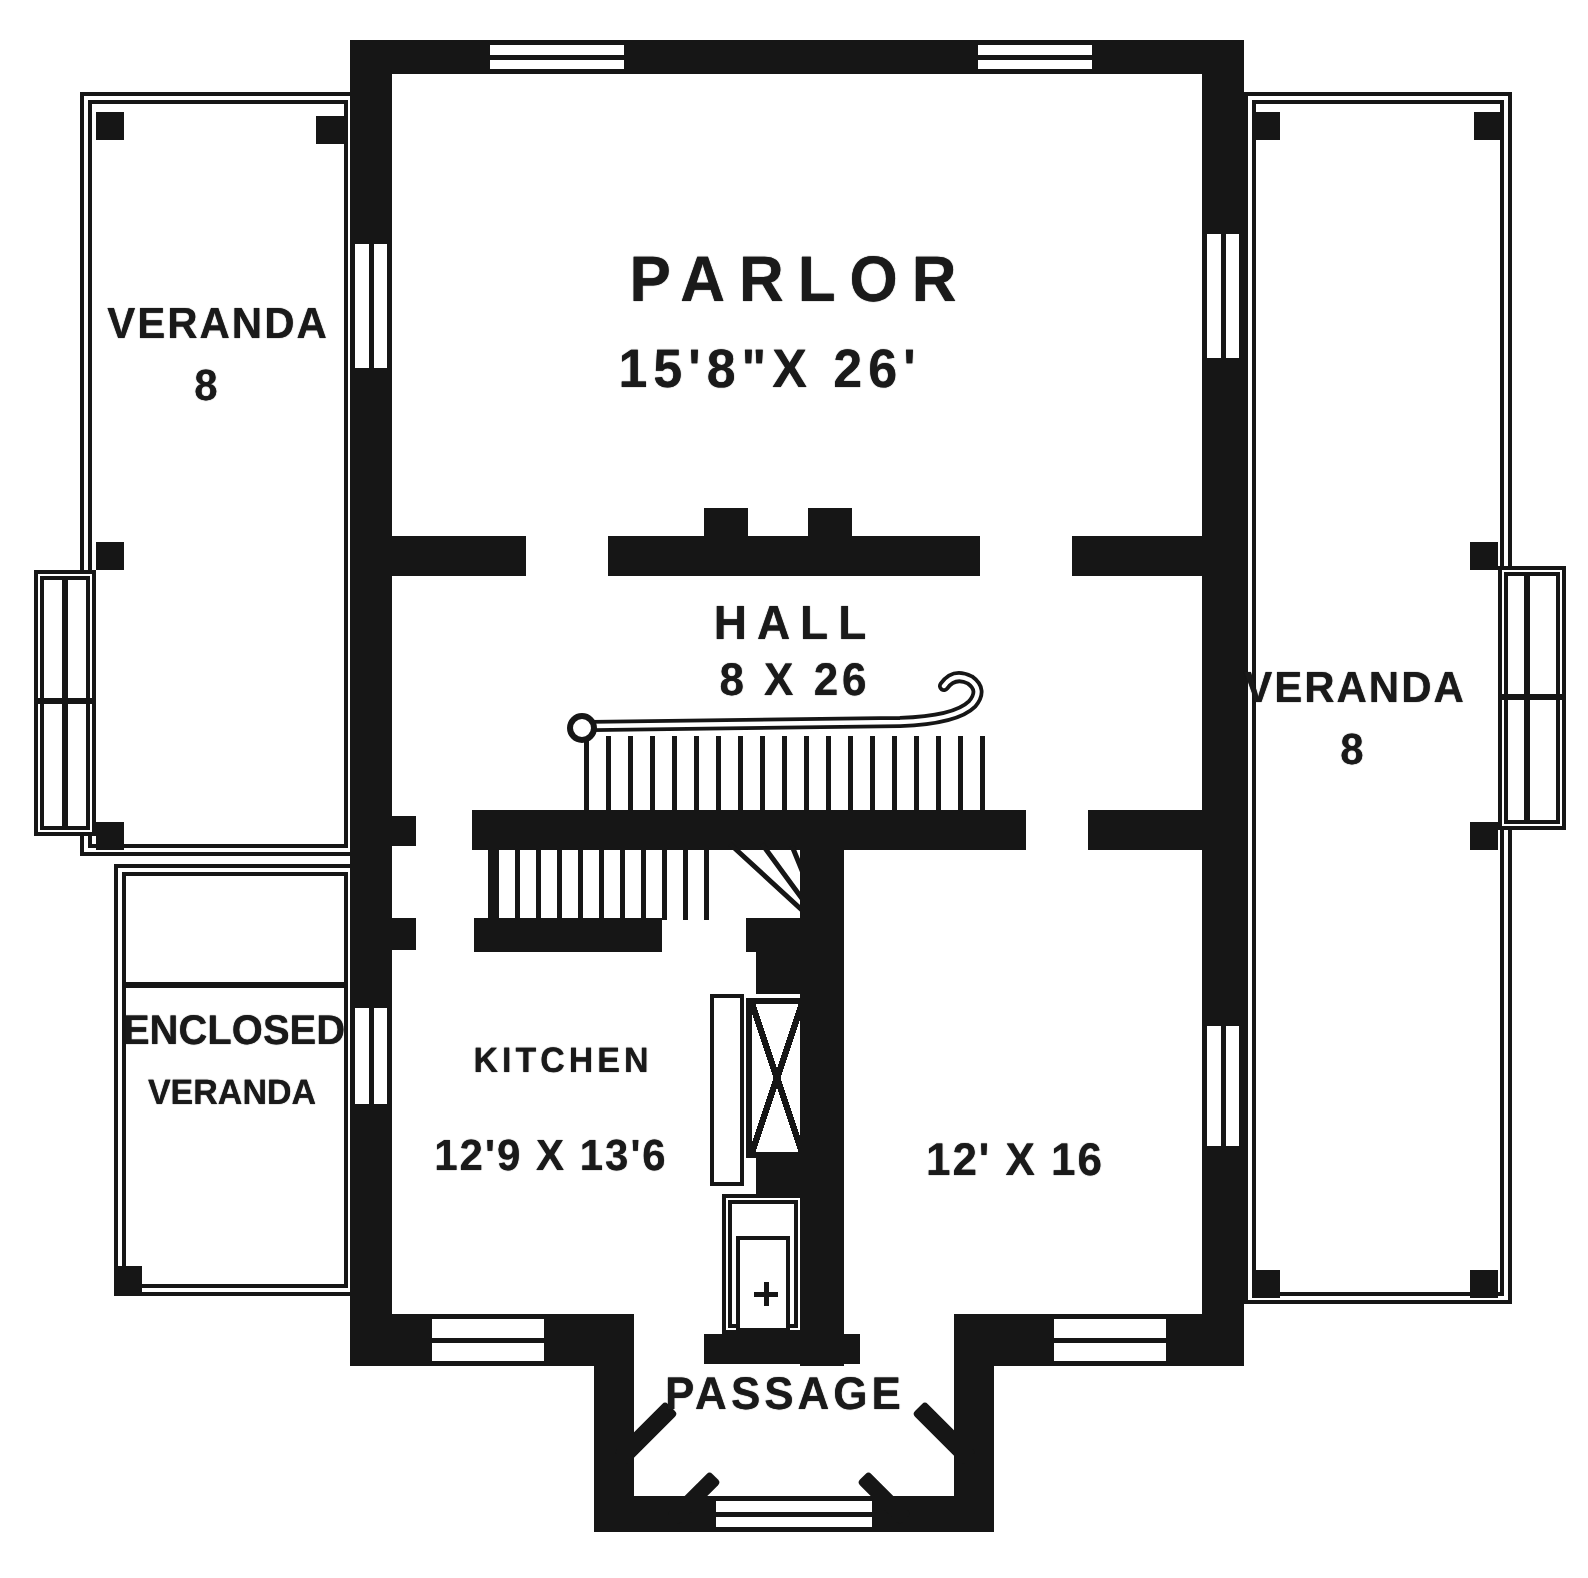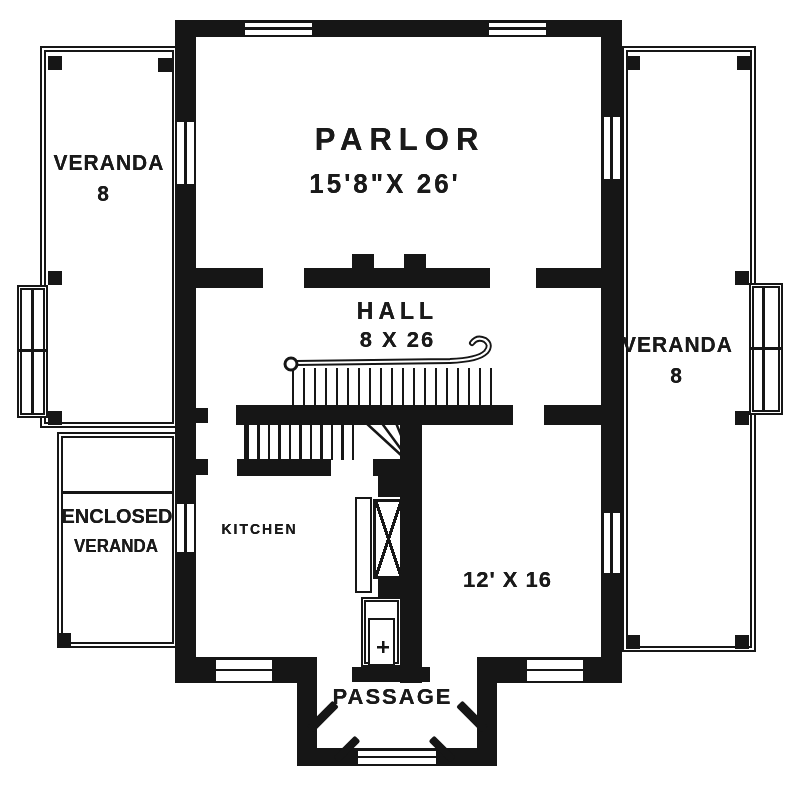--- a/index.html
+++ b/index.html
@@ -130,19 +130,20 @@
 
   <div class="label" style="left:48px;top:151px;width:122px;font-size:21px;letter-spacing:1px;">VERANDA</div>
   <div class="label" style="left:48px;top:182px;width:110px;font-size:21px;">8</div>
 
   <div class="label" style="left:615px;top:333px;width:125px;font-size:21px;letter-spacing:1px;">VERANDA</div>
   <div class="label" style="left:615px;top:364px;width:122px;font-size:21px;">8</div>
 
   <div class="label" style="left:60px;top:505px;width:114px;font-size:20px;">ENCLOSED</div>
   <div class="label" style="left:60px;top:537px;width:112px;font-size:17px;">VERANDA</div>
 
-  <div class="label" style="left:192px;top:521px;width:135px;font-size:14px;letter-spacing:2px;">KITCHEN</div>
+  <div class="label" style="left:214px;top:521px;width:135px;font-size:17px;letter-spacing:2px;">KITCHEN</div>
+  <div class="label" style="left:198px;top:567px;width:155px;font-size:21px;letter-spacing:1px;">12'9 X 13'6</div>
 
   <div class="label" style="left:425px;top:567px;width:165px;font-size:22px;letter-spacing:1px;">12' X 16</div>
 
   <div class="label" style="left:320px;top:684px;width:145px;font-size:22px;letter-spacing:2px;">PASSAGE</div>
 
 </div>
 
 </body></html>

